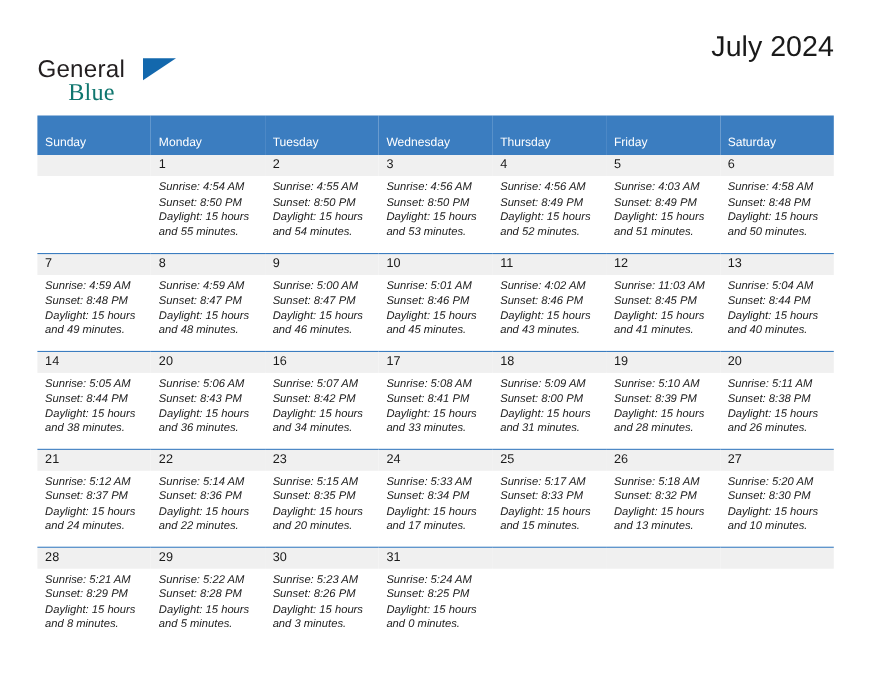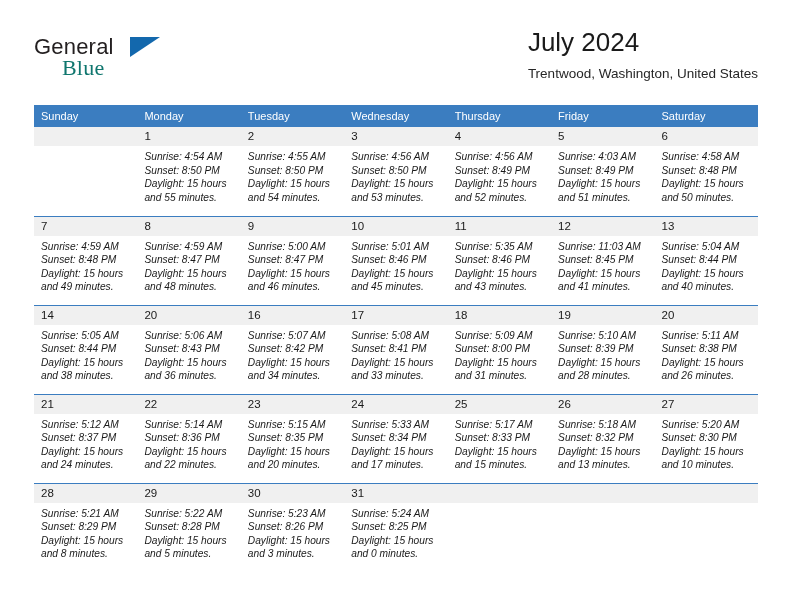--- a/index.html
+++ b/index.html
@@ -25,21 +25,21 @@
   .header {
     position: absolute;
     left: 34px;
     top: 26px;
     right: 34px;
     height: 70px;
   }
   .brand {
     position: absolute;
     left: 0;
-    top: 8px;
+    top: 24px;
     width: 200px;
     height: 56px;
   }
   .brand-general {
     position: absolute;
     left: 0;
     top: 0;
     font-size: 22px;
     letter-spacing: 0.2px;
     color: #231f20;
@@ -95,21 +95,21 @@
     width: 724px;
     border-collapse: collapse;
     table-layout: fixed;
   }
   .calendar th {
     background: #3b7dc0;
     color: #ffffff;
     font-size: 11px;
     font-weight: normal;
     text-align: left;
-    padding: 5px 0 5px 7px;
+    padding: 19px 0 5px 7px;
     height: 19px;
     box-sizing: border-box;
     border: none;
   }
   .calendar td {
     vertical-align: top;
     padding: 0;
     border: none;
     border-top: 1px solid #3b7dc0;
     height: 89px;
@@ -153,21 +153,20 @@
   <div class="header">
 
     <div class="brand">
       <span class="brand-general">General</span>
       <span class="brand-triangle"></span>
       <span class="brand-blue">Blue</span>
     </div>
 
     <div class="title-block">
       <h1 class="cal-title">July 2024</h1>
-      <h2 class="cal-subtitle">Trentwood, Washington, United States</h2>
     </div>
 
   </div>
 
   <table class="calendar">
     <thead>
       <tr>
         <th>Sunday</th>
         <th>Monday</th>
         <th>Tuesday</th>
@@ -301,21 +300,21 @@
                 <div>Sunset: 8:46 PM</div>
                 <div>Daylight: 15 hours</div>
                 <div>and 45 minutes.</div>
               </div>
             </div>
           </td>
         <td>
             <div class="cell-inner">
               <div class="daynum">11</div>
               <div class="detail">
-                <div>Sunrise: 5:35 AM</div>
+                <div>Sunrise: 4:02 AM</div>
                 <div>Sunset: 8:46 PM</div>
                 <div>Daylight: 15 hours</div>
                 <div>and 43 minutes.</div>
               </div>
             </div>
           </td>
         <td>
             <div class="cell-inner">
               <div class="daynum">12</div>
               <div class="detail">

